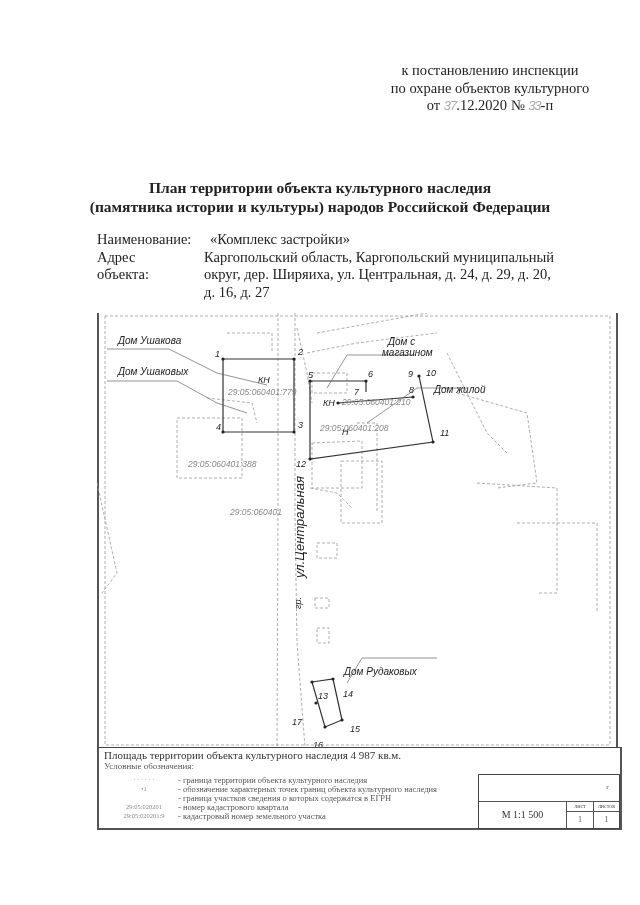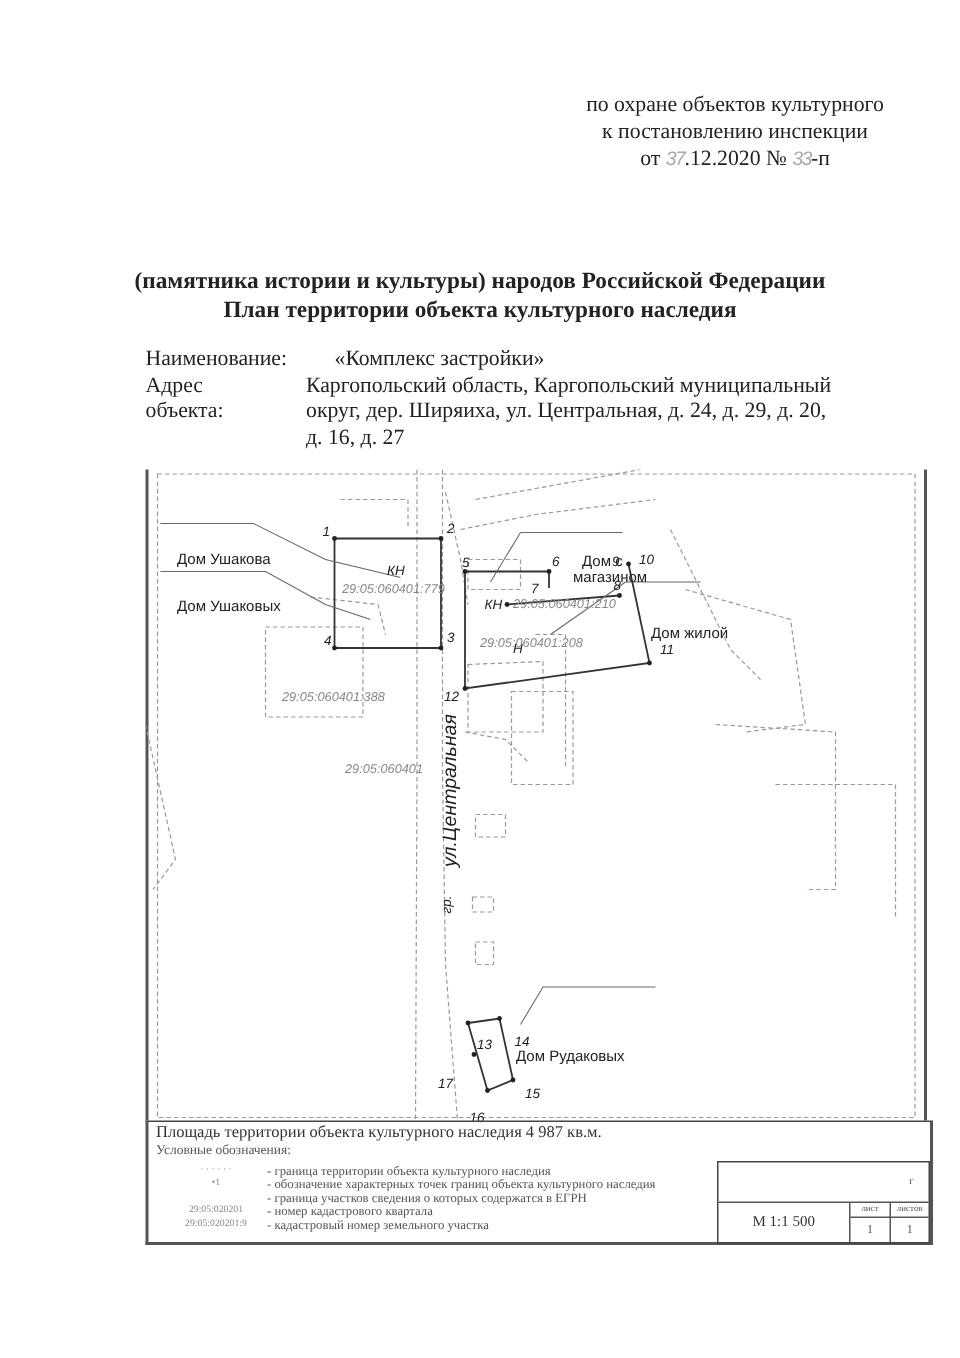--- a/index.html
+++ b/index.html
@@ -6,53 +6,53 @@
   body{width:640px;height:905px;position:relative;overflow:hidden;font-family:"Liberation Serif","DejaVu Serif",serif;color:#111;}
   .abs{position:absolute;}
   .appendix{right:30px;top:62px;width:240px;text-align:center;font-size:14.5px;line-height:17.5px;color:#222;}
   .appendix div{white-space:nowrap;}
   .sig{font-family:"Liberation Sans",sans-serif;color:#aaa;font-style:italic;font-size:13px;letter-spacing:-1px;}
   .title{left:0;width:640px;top:178px;text-align:center;font-weight:bold;font-size:15.5px;line-height:19px;color:#222;}
   .meta{left:97px;top:231px;font-size:14.5px;line-height:17.5px;color:#222;}
   .meta .lbl{position:absolute;left:0;white-space:nowrap;}
   .meta .val{position:absolute;left:107px;width:395px;white-space:nowrap;}
   .mapframe{left:97px;top:313px;width:517px;height:434px;border-left:2px solid #555;border-right:2px solid #555;}
-  .maplbl{font-family:"Liberation Sans","DejaVu Sans",sans-serif;font-size:10px;color:#222;white-space:nowrap;margin-top:33px;}
+  .maplbl{font-family:"Liberation Sans","DejaVu Sans",sans-serif;font-style:italic;font-size:10px;color:#222;white-space:nowrap;}
   .ptlbl{font-family:"Liberation Sans",sans-serif;font-style:italic;font-size:9px;color:#222;}
   .cad{font-family:"Liberation Sans",sans-serif;font-style:italic;font-size:8.5px;color:#888;white-space:nowrap;}
   .street{font-family:"Liberation Sans",sans-serif;font-style:italic;font-size:13px;color:#222;transform:rotate(-90deg);transform-origin:left top;white-space:nowrap;}
   .bottom{left:97px;top:747px;width:521px;height:80px;border:2px solid #555;border-top:1.5px solid #444;}
   .area{left:104px;top:749px;font-size:11px;color:#333;white-space:nowrap;}
   .legend-title{left:104px;top:761px;font-size:9px;color:#555;}
   .leg-row{font-size:8.5px;color:#555;white-space:nowrap;}
   .leg-sym{font-size:6.5px;color:#888;text-align:center;width:80px;}
   .stamp{left:478px;top:774px;width:140px;height:53px;border:1.5px solid #444;font-size:9px;color:#555;}
   .cell{position:absolute;border-color:#555;border-style:solid;border-width:0;}
 </style>
 </head>
 <body>
 
 <div class="abs appendix">
+  <div>к постановлению инспекции</div>
   <div>по охране объектов культурного</div>
-  <div>к постановлению инспекции</div>
   <div>
     <span>от</span>
     <span class="sig">37</span><span>.12.2020 №</span>
     <span class="sig">33</span><span>-п</span>
   </div>
 </div>
 
 <div class="abs title">
+  <div>План территории объекта культурного наследия</div>
   <div>(памятника истории и культуры) народов Российской Федерации</div>
-  <div>План территории объекта культурного наследия</div>
 </div>
 
 <div class="abs meta">
   <span class="lbl" style="top:0">Наименование:</span>
-  <span class="val" style="top:0;left:126px">«Комплекс застройки»</span>
+  <span class="val" style="top:0;left:113px">«Комплекс застройки»</span>
   <span class="lbl" style="top:17.5px">Адрес</span>
   <span class="lbl" style="top:35px">объекта:</span>
   <span class="val" style="top:17.5px">Каргопольский область, Каргопольский муниципальный</span>
   <span class="val" style="top:35px">округ, дер. Ширяиха, ул. Центральная, д. 24, д. 29, д. 20,</span>
   <span class="val" style="top:52.5px">д. 16, д. 27</span>
 </div>
 
 <div class="abs mapframe"></div>
 <svg class="abs" style="left:97px;top:313px" width="521" height="434">
   <g fill="none" stroke="#999" stroke-width="0.8" stroke-dasharray="3,2">

